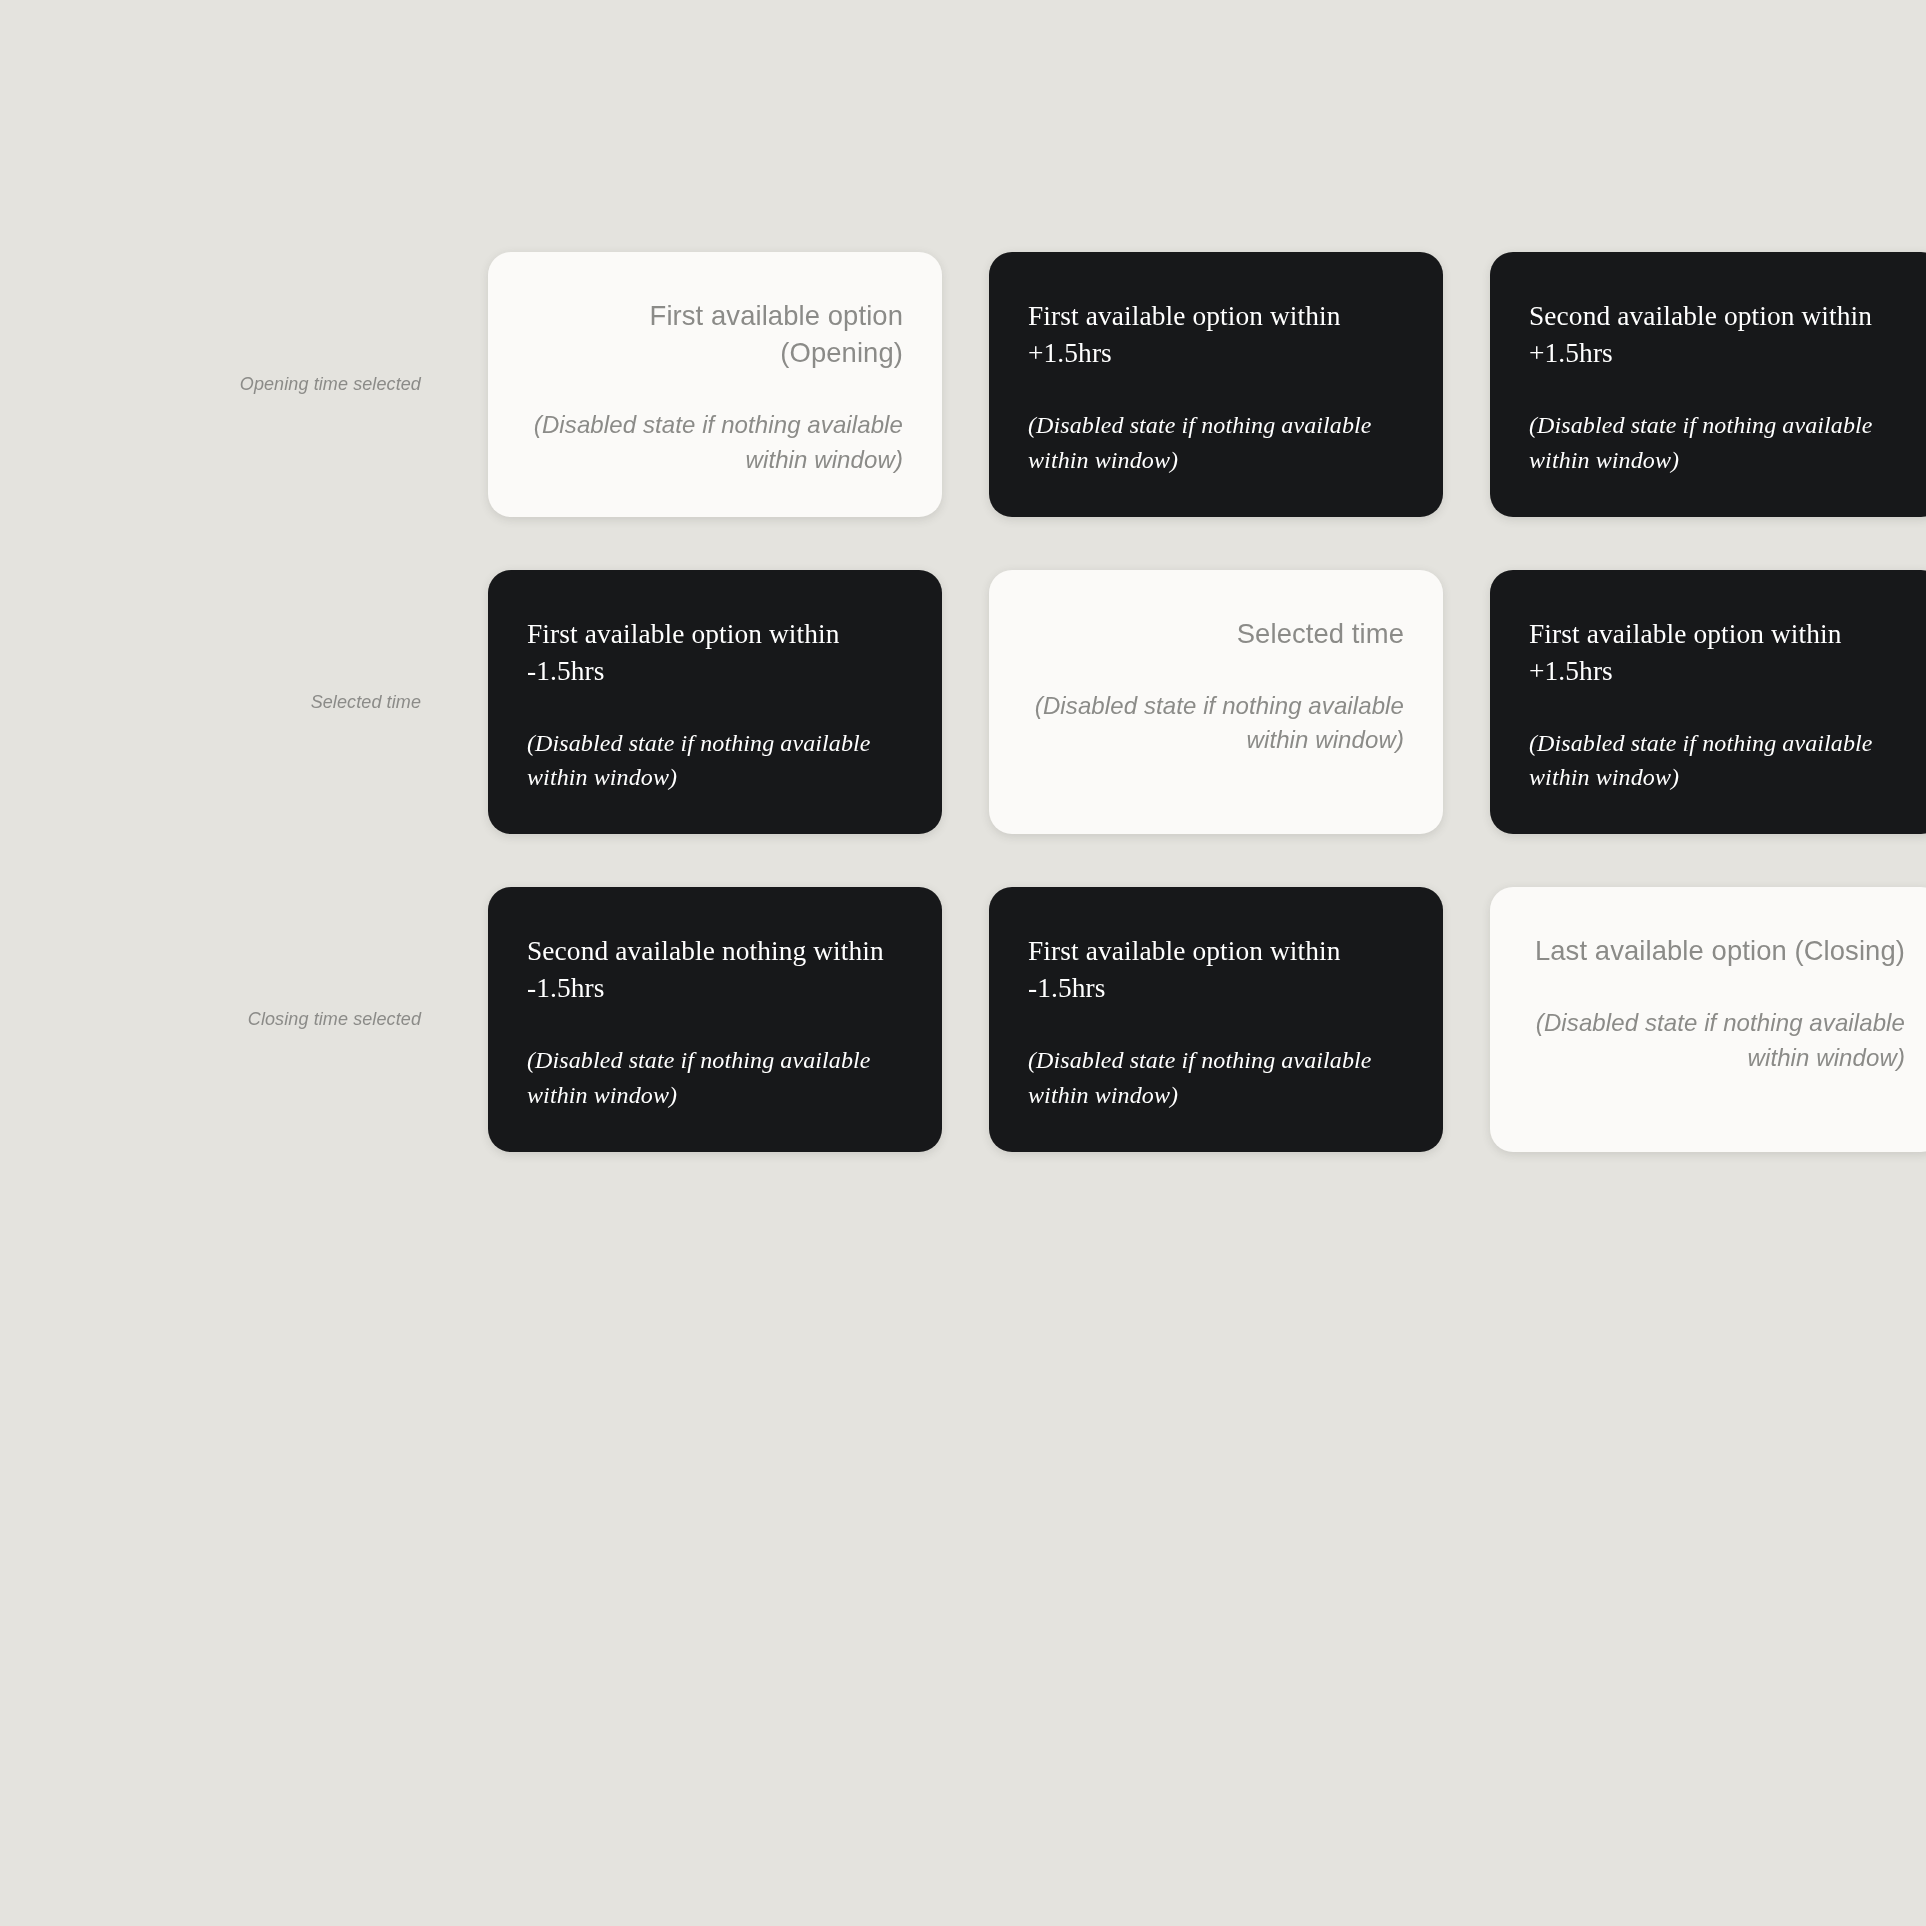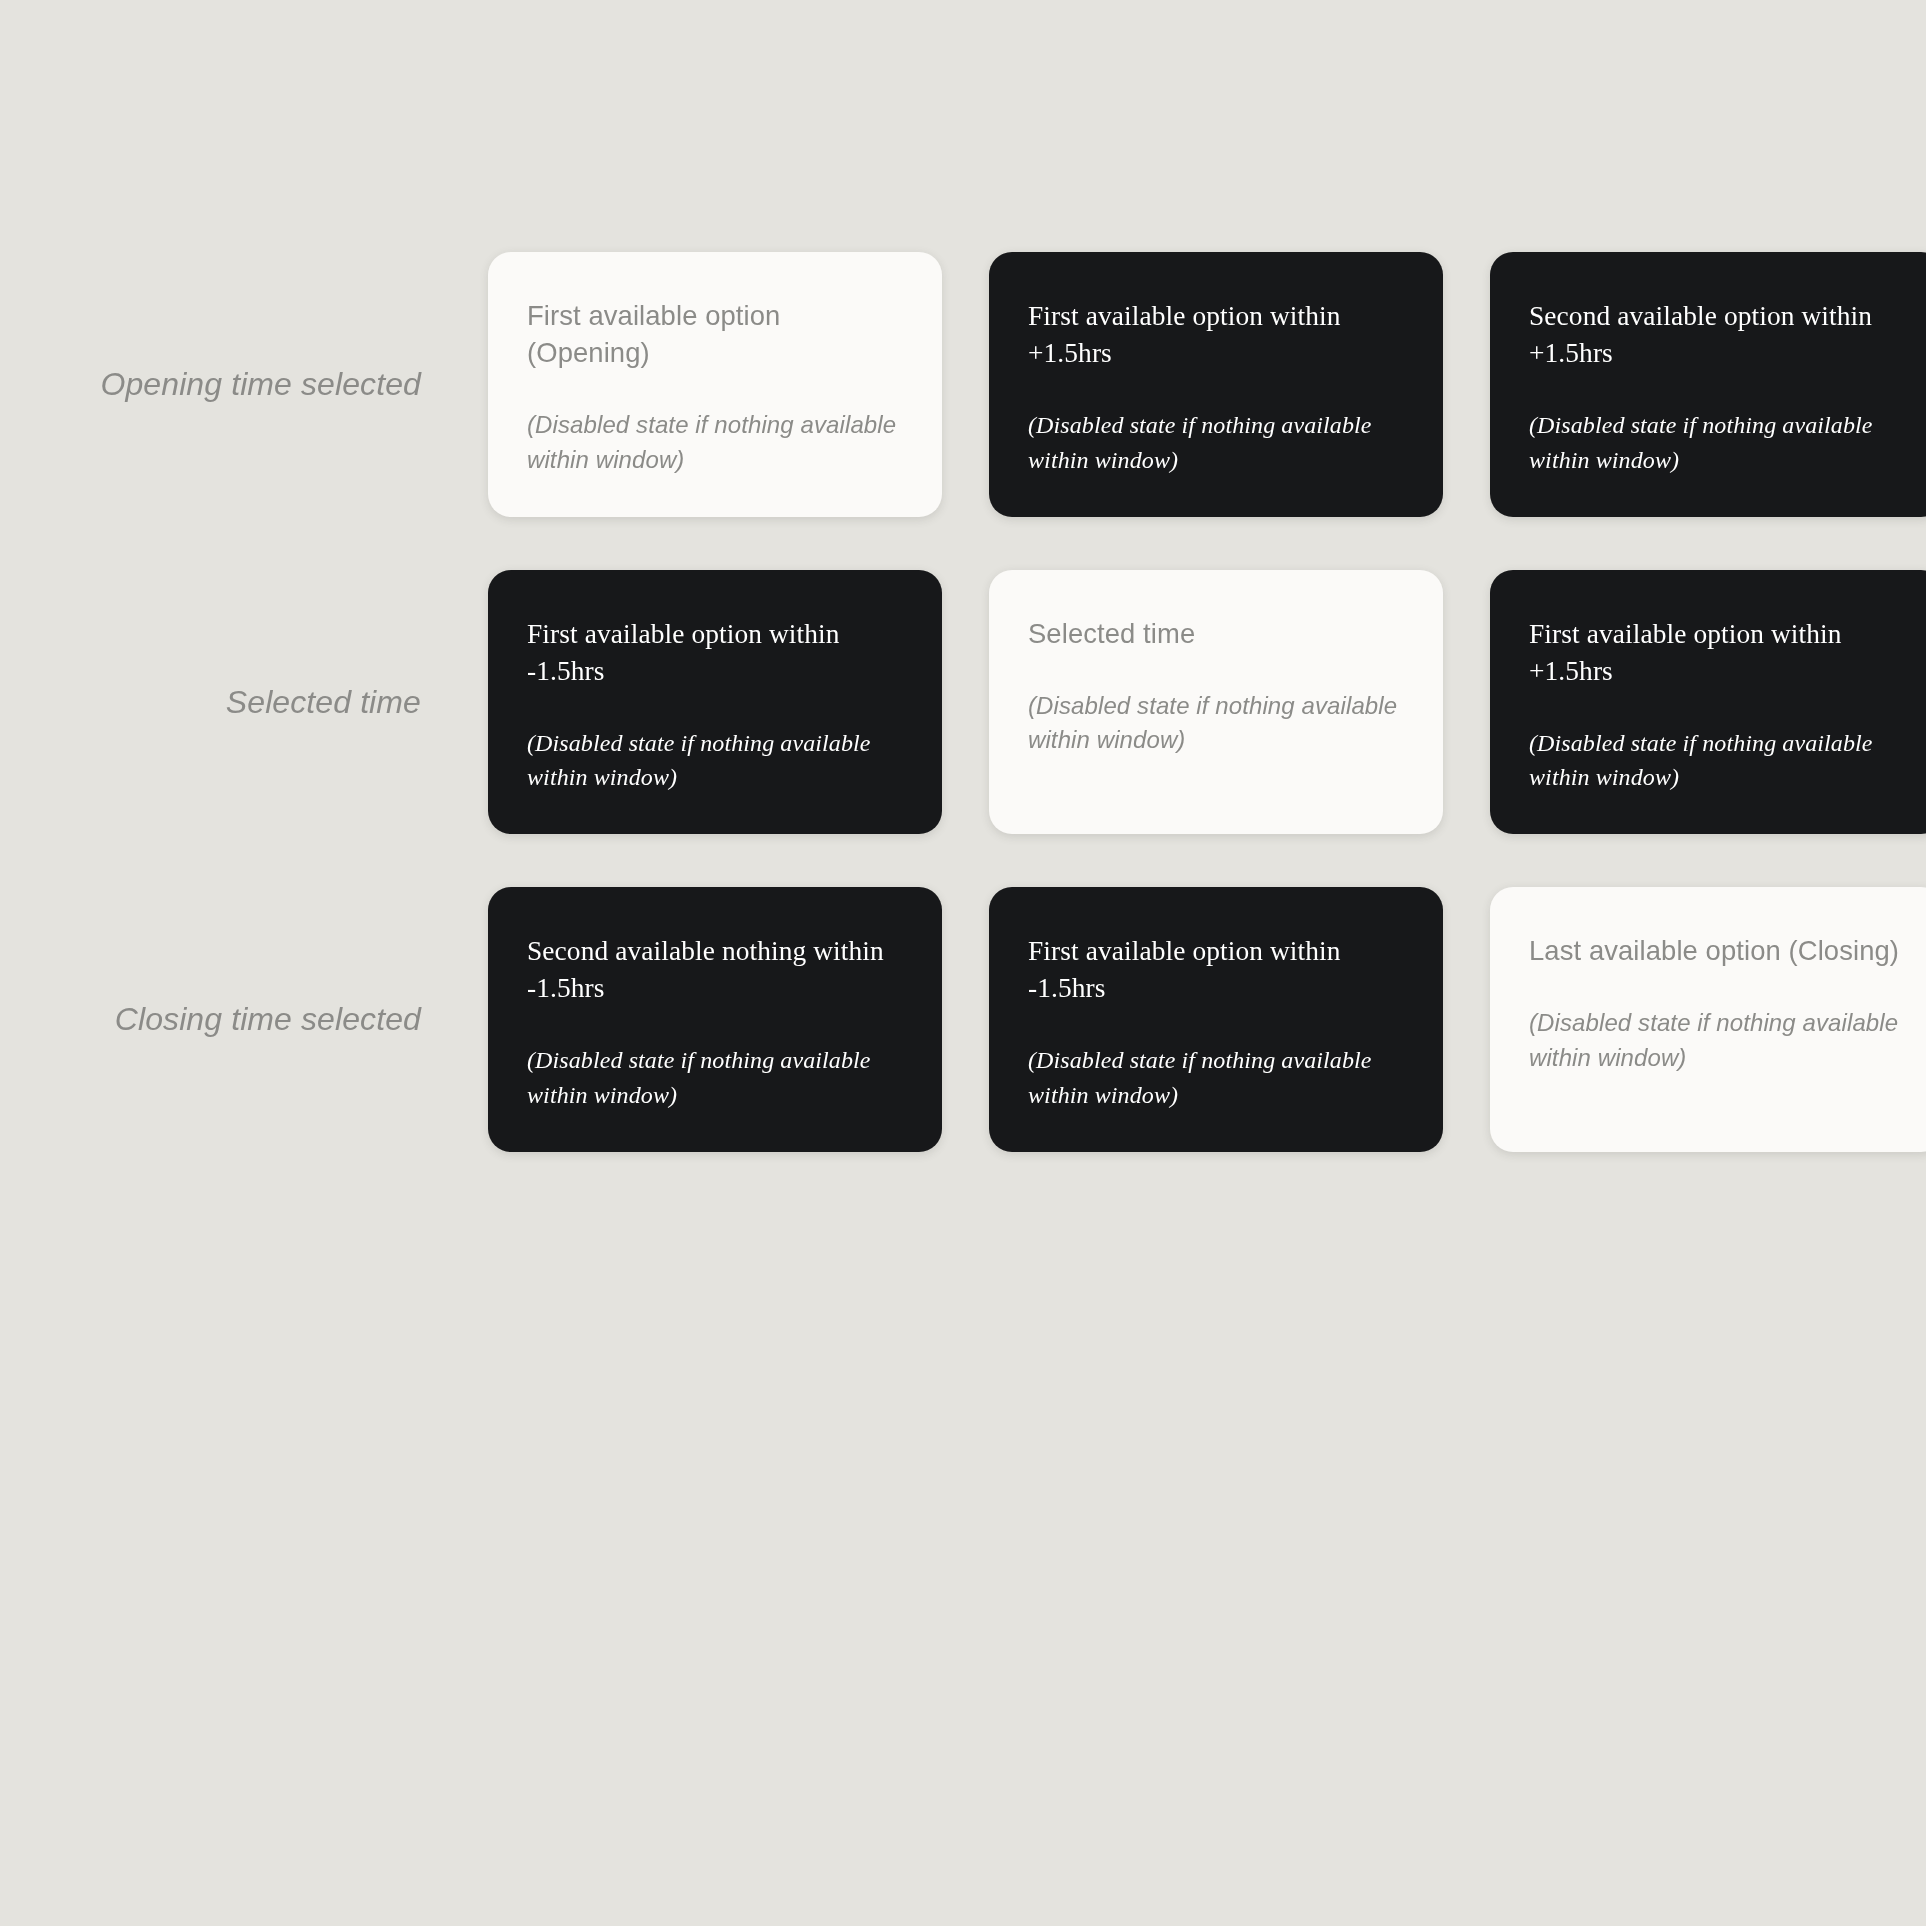--- a/index.html
+++ b/index.html
@@ -34,38 +34,39 @@
     grid-row-gap: 53px;
   }
 
   .row-label {
     display: flex;
     align-items: center;
     justify-content: flex-end;
     padding-right: 20px;
     box-sizing: border-box;
     font-style: italic;
-    font-size: 32px;
+    font-size: 18px;
     line-height: 1.25;
     color: #8b8b88;
     letter-spacing: 0.1px;
     white-space: nowrap;
   }
 
   .card {
     position: relative;
     box-sizing: border-box;
     border-radius: 23px;
     padding: 46px 39px 39px 39px;
     box-shadow: 0 2.9px 8.2px rgba(90, 88, 80, 0.16);
     overflow: hidden;
   }
 
   .card.light {
     background: #fbfaf8;
+    text-align: right;
   }
   .card.dark {
     background: #17181a;
   }
 
   .card-title {
     font-size: 27.4px;
     line-height: 1.35;
     letter-spacing: 0.1px;
     margin: 0;

